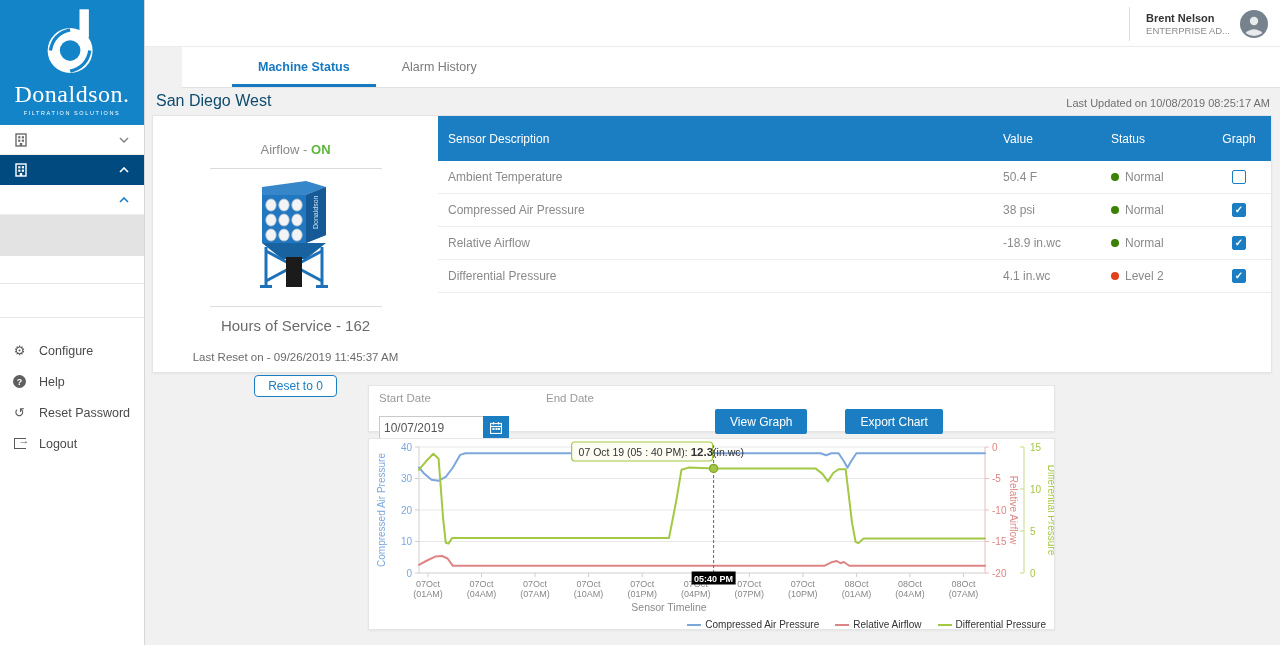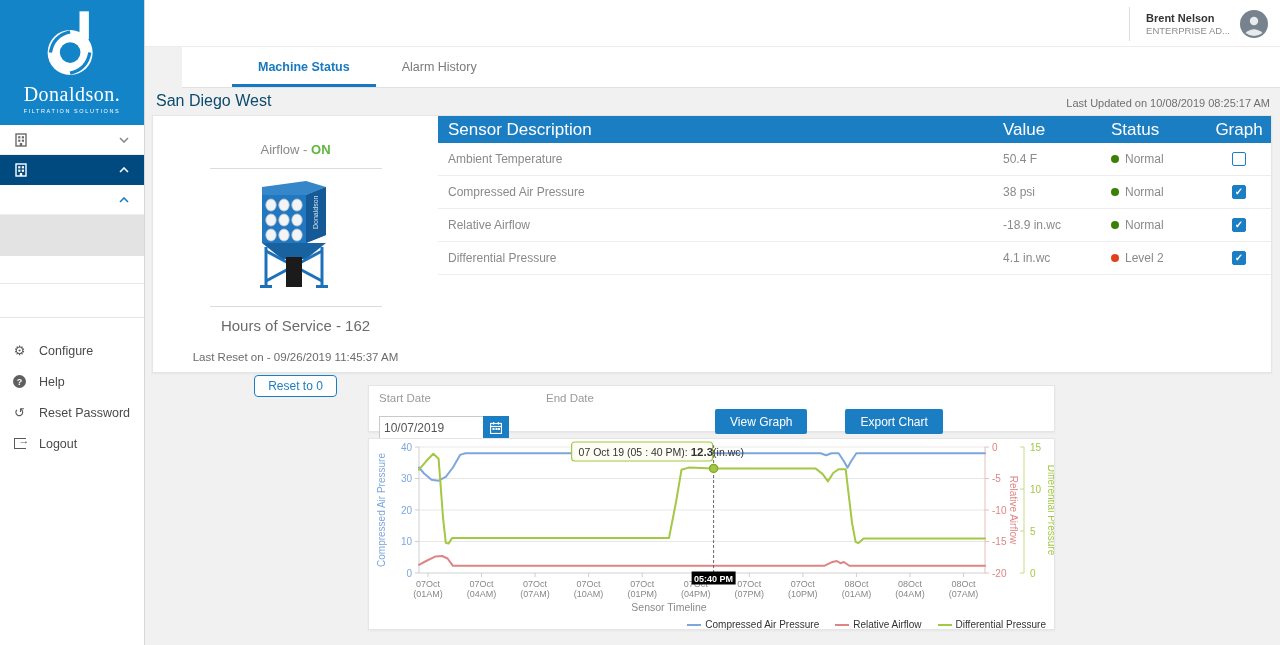--- a/index.html
+++ b/index.html
@@ -2,21 +2,21 @@
 <html><head>
 <meta charset="utf-8">
 <style>
   * { box-sizing: border-box; margin: 0; padding: 0; }
   html,body { width:1280px; height:645px; }
   body { font-family:"Liberation Sans",sans-serif; background:#f1f1f1; position:relative; overflow:hidden; }
 
   
   .sidebar { position:absolute; left:0; top:0; width:145px; height:645px; background:#fff; border-right:1px solid #d7d7d7; z-index:5; }
   .logo-block { height:125px; background:#1484c8; display:flex; flex-direction:column; align-items:center; justify-content:center; }
-  .brand-name { color:#fff; font-family:"Liberation Serif",serif; font-size:20px; margin-top:2px; letter-spacing:.5px; }
+  .brand-name { color:#fff; font-family:"Liberation Serif",serif; font-size:24px; margin-top:2px; letter-spacing:.5px; }
   .brand-tag { color:#fff; font-size:5.5px; letter-spacing:1.6px; margin-top:2px; }
   .nav-row { height:30px; display:flex; align-items:center; justify-content:space-between; padding:0 15px; border-bottom:1px solid #eee; background:#fff; cursor:pointer; }
   .nav-row.navy { background:#004a7f; border-bottom:none; }
   .nav-row.gray { background:#e3e3e3; height:41px; border-bottom:none; }
   .nav-spacer1 { height:28px; border-bottom:1px solid #e7e7e7; }
   .nav-spacer2 { height:34px; border-bottom:1px solid #e7e7e7; }
   .sidebar-footer { margin-top:17px; }
   .footer-item { display:flex; align-items:center; padding:8px 0 8px 12px; font-size:12.5px; color:#4a4a4a; cursor:pointer; }
   .footer-item .ficon { width:15px; height:15px; display:inline-flex; align-items:center; justify-content:center; margin-right:12px; color:#5a5a5a; font-size:13px; }
   .help-circle { width:13px; height:13px; border-radius:50%; background:#5f5f5f; color:#fff; font-size:9px; font-weight:bold; display:flex; align-items:center; justify-content:center; }
@@ -45,21 +45,21 @@
   .collector-col { position:absolute; left:0; top:0; width:285px; height:100%; text-align:center; }
   .airflow-line { margin-top:26px; font-size:13px; color:#8a8a8a; }
   .airflow-on { color:#5eb73c; font-weight:bold; }
   .c-hr { border:none; border-top:1px solid #dcdcdc; width:172px; margin:11px auto 8px; }
   .hours-line { font-size:15px; color:#6b6b6b; margin-top:10px; }
   .reset-line { font-size:11.5px; color:#6b6b6b; margin-top:17px; }
   .reset-btn { margin-top:12px; padding:3px 13px; font-size:12px; color:#1b7ec2; border:1px solid #1b7ec2; background:#fff; border-radius:4px; cursor:pointer; }
 
   
   .sensor-table { position:absolute; left:285px; top:0; right:0; }
-  .t-head { display:flex; align-items:center; background:#1b7ec2; color:#fff; font-size:17px; height:27px; }
+  .t-head { display:flex; align-items:center; background:#1b7ec2; color:#fff; font-size:12px; height:45px; }
   .t-row { display:flex; align-items:center; height:33px; border-bottom:1px solid #ededed; font-size:12px; color:#8a8a8a; background:#fff; }
   .c-desc { flex:1; padding-left:10px; }
   .c-val { width:108px; }
   .c-status { width:96px; display:flex; align-items:center; }
   .c-graph { width:64px; display:flex; justify-content:center; }
   .status-dot { width:8px; height:8px; border-radius:50%; margin-right:6px; display:inline-block; }
   .cbx { width:14px; height:14px; border:1px solid #1b7ec2; border-radius:2px; background:#fff; display:flex; align-items:center; justify-content:center; cursor:pointer; }
   .cbx.checked { background:#1b7ec2; color:#fff; font-size:10px; font-weight:bold; line-height:1; }
 
   

